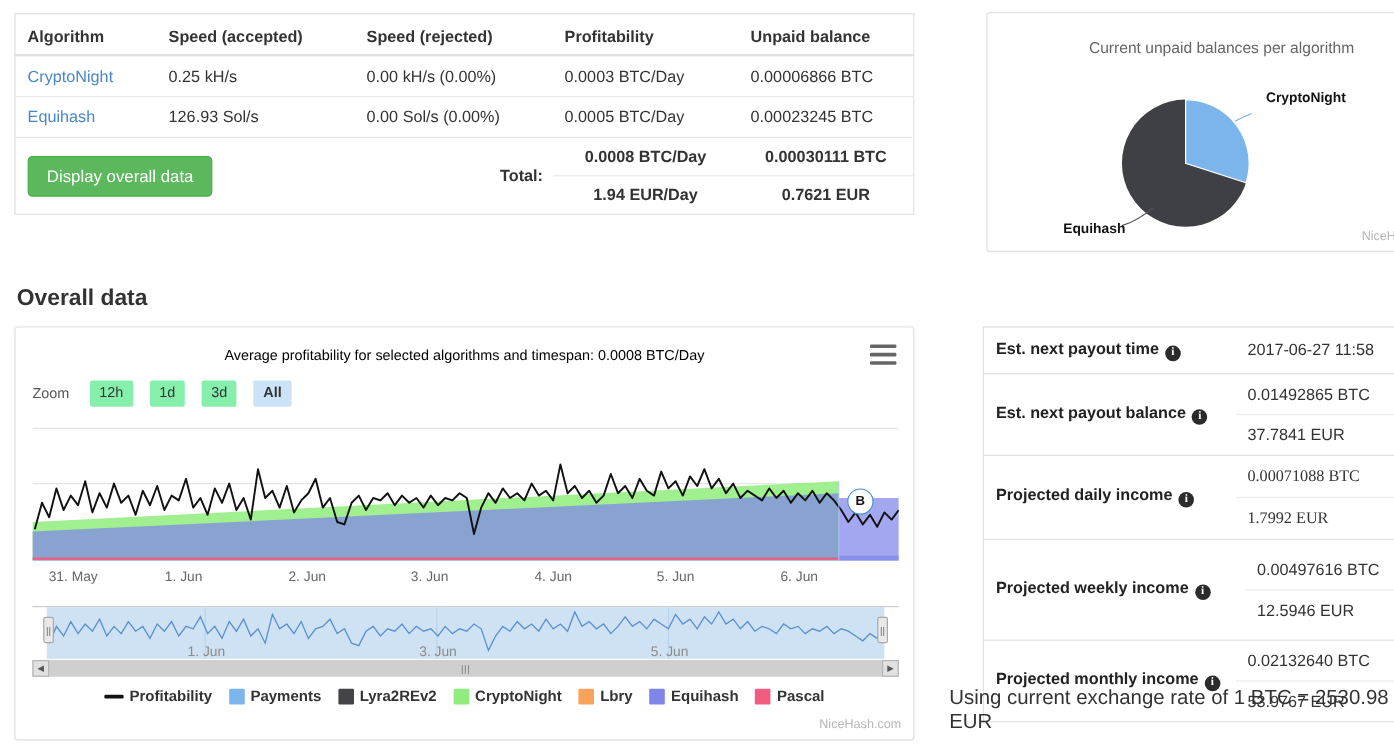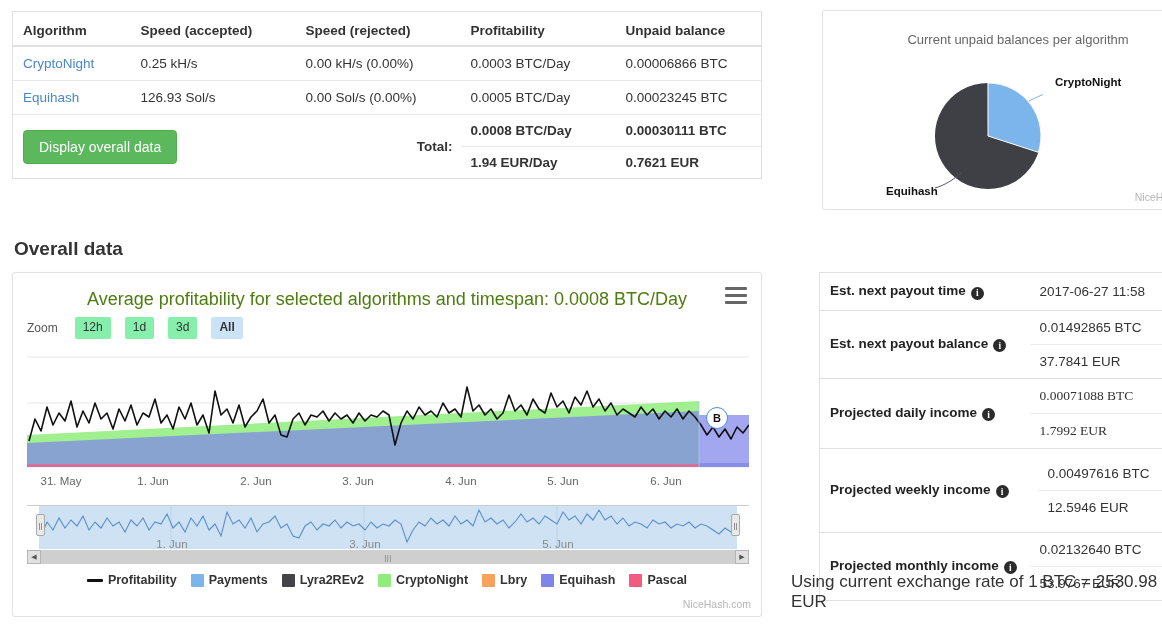--- a/index.html
+++ b/index.html
@@ -70,20 +70,21 @@
     font-weight: bold;
     font-size: 13.5px;
     color: #333;
     padding-right: 8px !important;
   }
   .stack-cell { padding: 0 !important; }
   .stack-cell .sub {
     padding: 8px 10px;
     font-weight: bold;
     font-size: 13.5px;
+    text-align: center;
   }
   .stack-cell .sub + .sub { border-top: 1px solid #e8e8e8; }
 
   
   .pie-card {
     position: absolute; left: 822px; top: 10px;
     width: 392px; height: 200px;
     box-shadow: 0 0 2px rgba(0,0,0,.04);
   }
   .pie-title {
@@ -116,21 +117,21 @@
   }
 
   
   .chart-card {
     position: absolute; left: 12px; top: 272px;
     width: 750px; height: 345px;
     box-shadow: 0 0 2px rgba(0,0,0,.04);
   }
   .chart-title {
     position: absolute; left: 0; right: 0; top: 16px;
-    text-align: center; font-size: 18px; color: #4d7c0f;
+    text-align: center; font-size: 12px; color: #000000;
   }
   .chart-card .burger { right: 14px; top: 14px; }
 
   .zoom-row { position: absolute; left: 14px; top: 44px; display: flex; align-items: center; gap: 14px; }
   .zoom-label { font-size: 12px; color: #555; margin-right: 3px; }
   .zoom-btn {
     font-size: 12px; color: #333; background: #86efac;
     padding: 3px 8px; border-radius: 2px; cursor: pointer; line-height: 1.3;
   }
   .zoom-btn.active { background: #cce3f7; font-weight: bold; }

